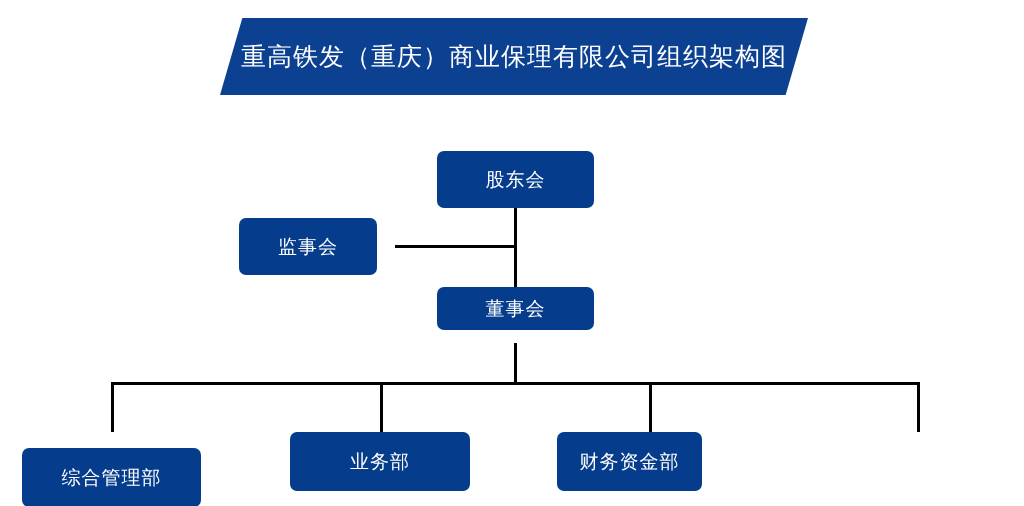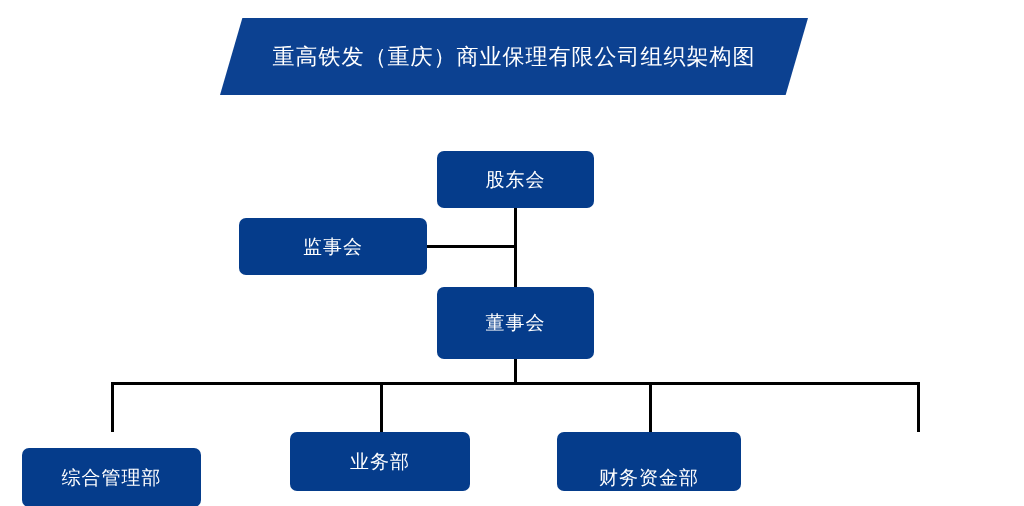--- a/index.html
+++ b/index.html
@@ -28,21 +28,21 @@
     height: 77px;
     background: #0c4191;
     -webkit-clip-path: polygon(3.8% 0%, 100% 0%, 96.2% 100%, 0% 100%);
     clip-path: polygon(3.8% 0%, 100% 0%, 96.2% 100%, 0% 100%);
     display: flex;
     align-items: center;
     justify-content: center;
   }
   .title-banner .title-text {
     color: #ffffff;
-    font-size: 22px;
+    font-size: 25px;
     letter-spacing: 1px;
     white-space: nowrap;
     user-select: none;
   }
 
   
   .node {
     position: absolute;
     background: #053c8b;
     border-radius: 7px;
@@ -53,26 +53,26 @@
   }
   .node .node-label {
     color: #ffffff;
     font-size: 19px;
     letter-spacing: 1px;
     white-space: nowrap;
     user-select: none;
   }
 
   .node-shareholders { left: 437px; top: 151px; width: 157px; height: 57px; }
-  .node-supervisors  { left: 239px; top: 218px; width: 188px; height: 57px; }
-  .node-directors    { left: 437px; top: 287px; width: 157px; height: 72px; }
+  .node-supervisors  { left: 239px; top: 218px; width: 138px; height: 57px; }
+  .node-directors    { left: 437px; top: 287px; width: 157px; height: 43px; }
 
   .node-dept-0 { left:  22px; top: 448px; width: 179px; height: 59px; }
   .node-dept-1 { left: 290px; top: 432px; width: 180px; height: 59px; }
-  .node-dept-2 { left: 557px; top: 432px; width: 184px; height: 59px; align-items: flex-end; }
+  .node-dept-2 { left: 557px; top: 432px; width: 145px; height: 59px; }
   .node-dept-3 { left: 826px; top: 432px; width: 178px; height: 59px; }
 
   
   .conn {
     position: absolute;
     background: #000000;
   }
   .conn-v { width: 3px; }
   .conn-h { height: 3px; }
 

